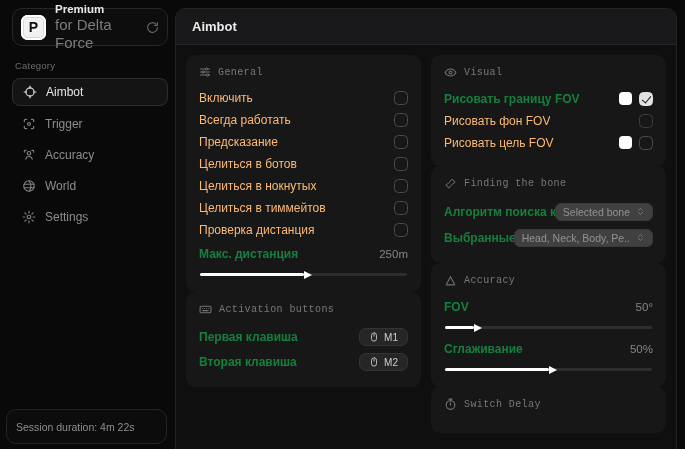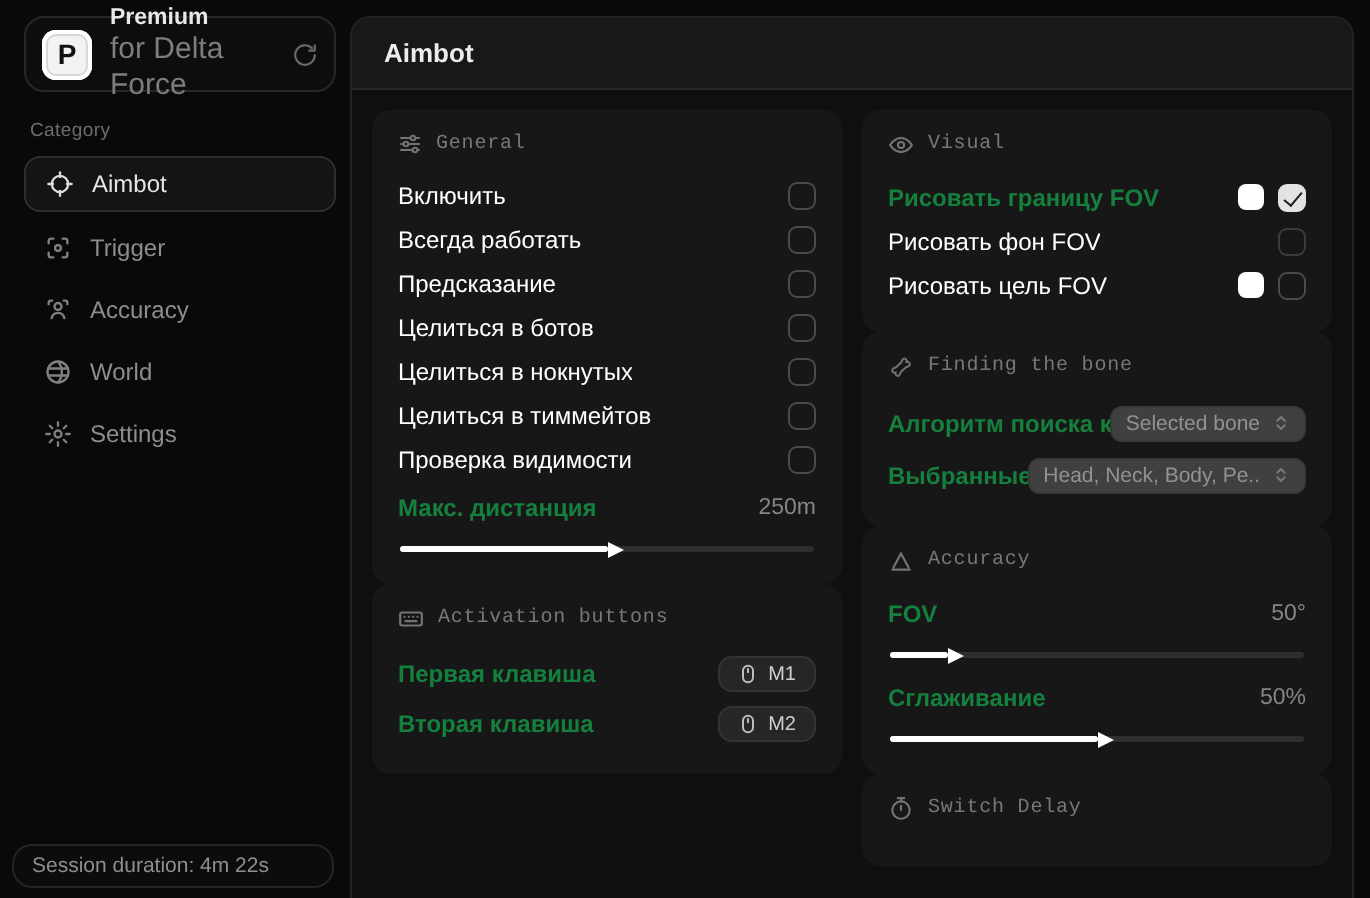--- a/index.html
+++ b/index.html
@@ -39,21 +39,21 @@
   }
   .nav-item .nicon { display:flex; color:#808080; }
   .nav-item.active {
     background:#141414; border:1px solid #2e2e2e; color:#e4e4e4; height:28px;
   }
   .nav-item.active .nicon { color:#dcdcdc; }
 
   .session-box {
     position:absolute; left:6px; right:8px; bottom:5px;
     border:1px solid #242424; border-radius:10px;
-    height:22px; display:flex; align-items:center; padding:0 9px;
+    height:35px; display:flex; align-items:center; padding:0 9px;
     font-size:10.5px; color:#8f8f8f; background:#0c0c0c;
   }
 
   
   .main {
     flex:1; margin:8px 8px 0 0;
     border:1px solid #232323; border-bottom:none;
     border-radius:10px 10px 0 0;
     background:#0f0f0f; overflow:hidden;
     display:flex; flex-direction:column;
@@ -73,21 +73,21 @@
     font-size:10px; color:#787878; letter-spacing:.4px;
     margin-bottom:9px;
   }
   .panel-head .picon { display:flex; color:#737373; }
 
   .row {
     display:flex; align-items:center; justify-content:space-between;
     min-height:21px; font-size:12px;
   }
   .row + .row { margin-top:1px; }
-  .lbl { color:#ffffff; white-space:nowrap; overflow:hidden; }
+  .lbl { color:#fdba74; white-space:nowrap; overflow:hidden; }
   .lbl.bright { color:#15803d; font-weight:bold; }
   .val { color:#858585; font-size:11.5px; white-space:nowrap; margin-left:12px; }
 
   
   .cb {
     width:14px; height:14px; border:1.5px solid #4a4a4a; border-radius:4.5px;
     flex:0 0 14px; cursor:pointer; position:relative; background:transparent;
   }
   .cb.dim { border-color:#3c3c3c; }
   .cb.on { background:#e3e3e3; border-color:#e3e3e3; }
@@ -266,21 +266,21 @@
           </div>
           <div class="row">
             <span class="lbl">Целиться в нокнутых</span>
             <span class="cb"></span>
           </div>
           <div class="row">
             <span class="lbl">Целиться в тиммейтов</span>
             <span class="cb"></span>
           </div>
           <div class="row">
-            <span class="lbl">Проверка видимости</span>
+            <span class="lbl">Проверка дистанция</span>
             <span class="cb"></span>
           </div>
 
           <div class="slider-block">
             <div class="row">
               <span class="lbl bright">Макс. дистанция</span>
               <span class="val">250m</span>
             </div>
             <div class="slider">
               <div class="fill" style="width: 50%;"></div>

